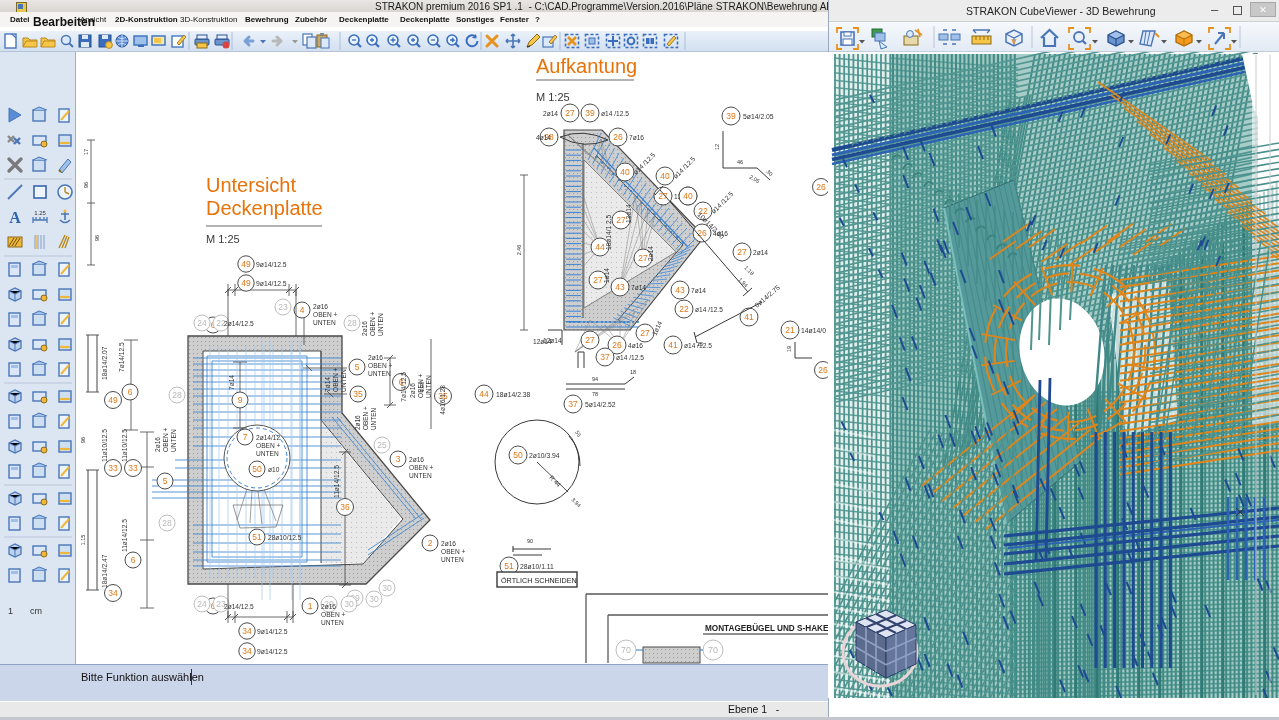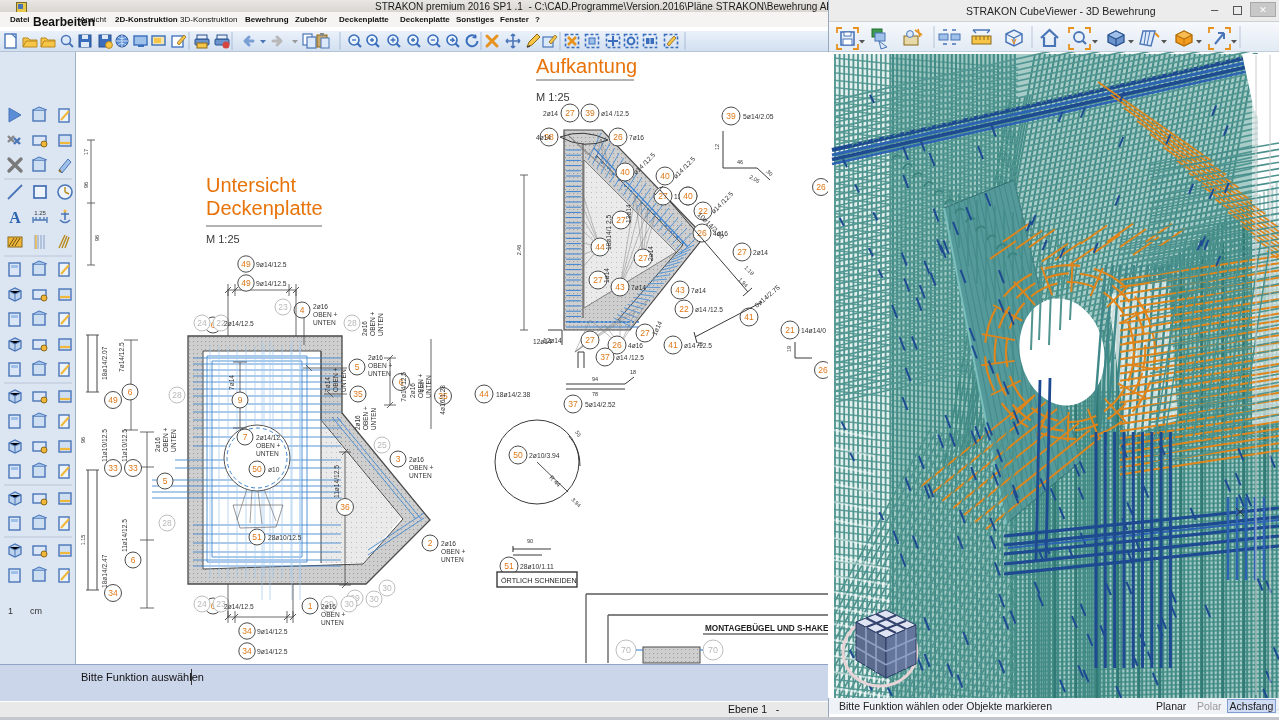--- a/index.html
+++ b/index.html
@@ -789,27 +789,20 @@
 </div>
 
 <div class="abs" style="left:828px;top:0;width:451px;height:717px;background:#fff;border-left:1px solid #98a8bc">
   <div class="abs" style="left:0;top:0;width:451px;height:22px;background:#ececec;border-bottom:1px solid #d0d0d0">
     <span class="abs" style="left:137px;top:5px;font-size:10.5px;color:#222">STRAKON CubeViewer - 3D Bewehrung</span>
     <span class="abs" style="left:382px;top:2px;font-size:13px;color:#444">–</span>
     <div class="abs" style="left:404px;top:6px;width:9px;height:9px;border:1.5px solid #555"></div>
     <div class="abs" style="left:421px;top:2px;width:26px;height:15px;background:#c8c8c8;border:1px solid #a8a8a8;text-align:center;font-size:9px;color:#fff;line-height:14px">✕</div>
   </div>
   <div class="abs" style="left:0;top:22px;width:451px;height:30px;background:linear-gradient(#f6f9fc,#e2eaf4);border-bottom:1px solid #c4cedb"></div>
-  <div class="abs" style="left:0;top:697px;width:451px;height:17px;background:#eff3f8;border-top:1px solid #c4cedb">
-    <span class="abs" style="left:10px;top:2px;font-size:10.5px;color:#222">Bitte Funktion wählen oder Objekte markieren</span>
-    <span class="abs" style="left:327px;top:2px;font-size:10.5px;color:#222">Planar</span>
-    <span class="abs" style="left:368px;top:2px;font-size:10.5px;color:#999">Polar</span>
-    <div class="abs" style="left:398px;top:1px;width:49px;height:14px;background:#cfdcf3;border:1px solid #7f9fd0;text-align:center;font-size:10.5px;color:#222">Achsfang</div>
-      <span class="abs" style="left:448px;top:6px;font-size:7px;color:#999;letter-spacing:1px">.::</span>
-  </div>
 </div>
 <svg width="451" height="52" viewBox="828 0 451 52" style="position:absolute;left:828px;top:0" xmlns="http://www.w3.org/2000/svg">
     <g transform="translate(837,28)">
       <path d="M0,5 V0 H5 M16,0 H21 V5 M21,16 V21 H16 M5,21 H0 V16" stroke="#e8921e" stroke-width="1.8" fill="none"></path>
       <rect x="4" y="4" width="13" height="13" fill="#eaf0fa" stroke="#4a76b8" stroke-width="1.6"></rect>
       <rect x="7" y="4" width="7" height="4" fill="#fff" stroke="#4a76b8"></rect>
       <rect x="6" y="11" width="9" height="6" fill="#fff" stroke="#4a76b8"></rect>
     </g>
     <g transform="translate(871,28)">
       <rect x="1" y="1" width="10" height="8" fill="#3f9950" stroke="#1e6e2e"></rect>

